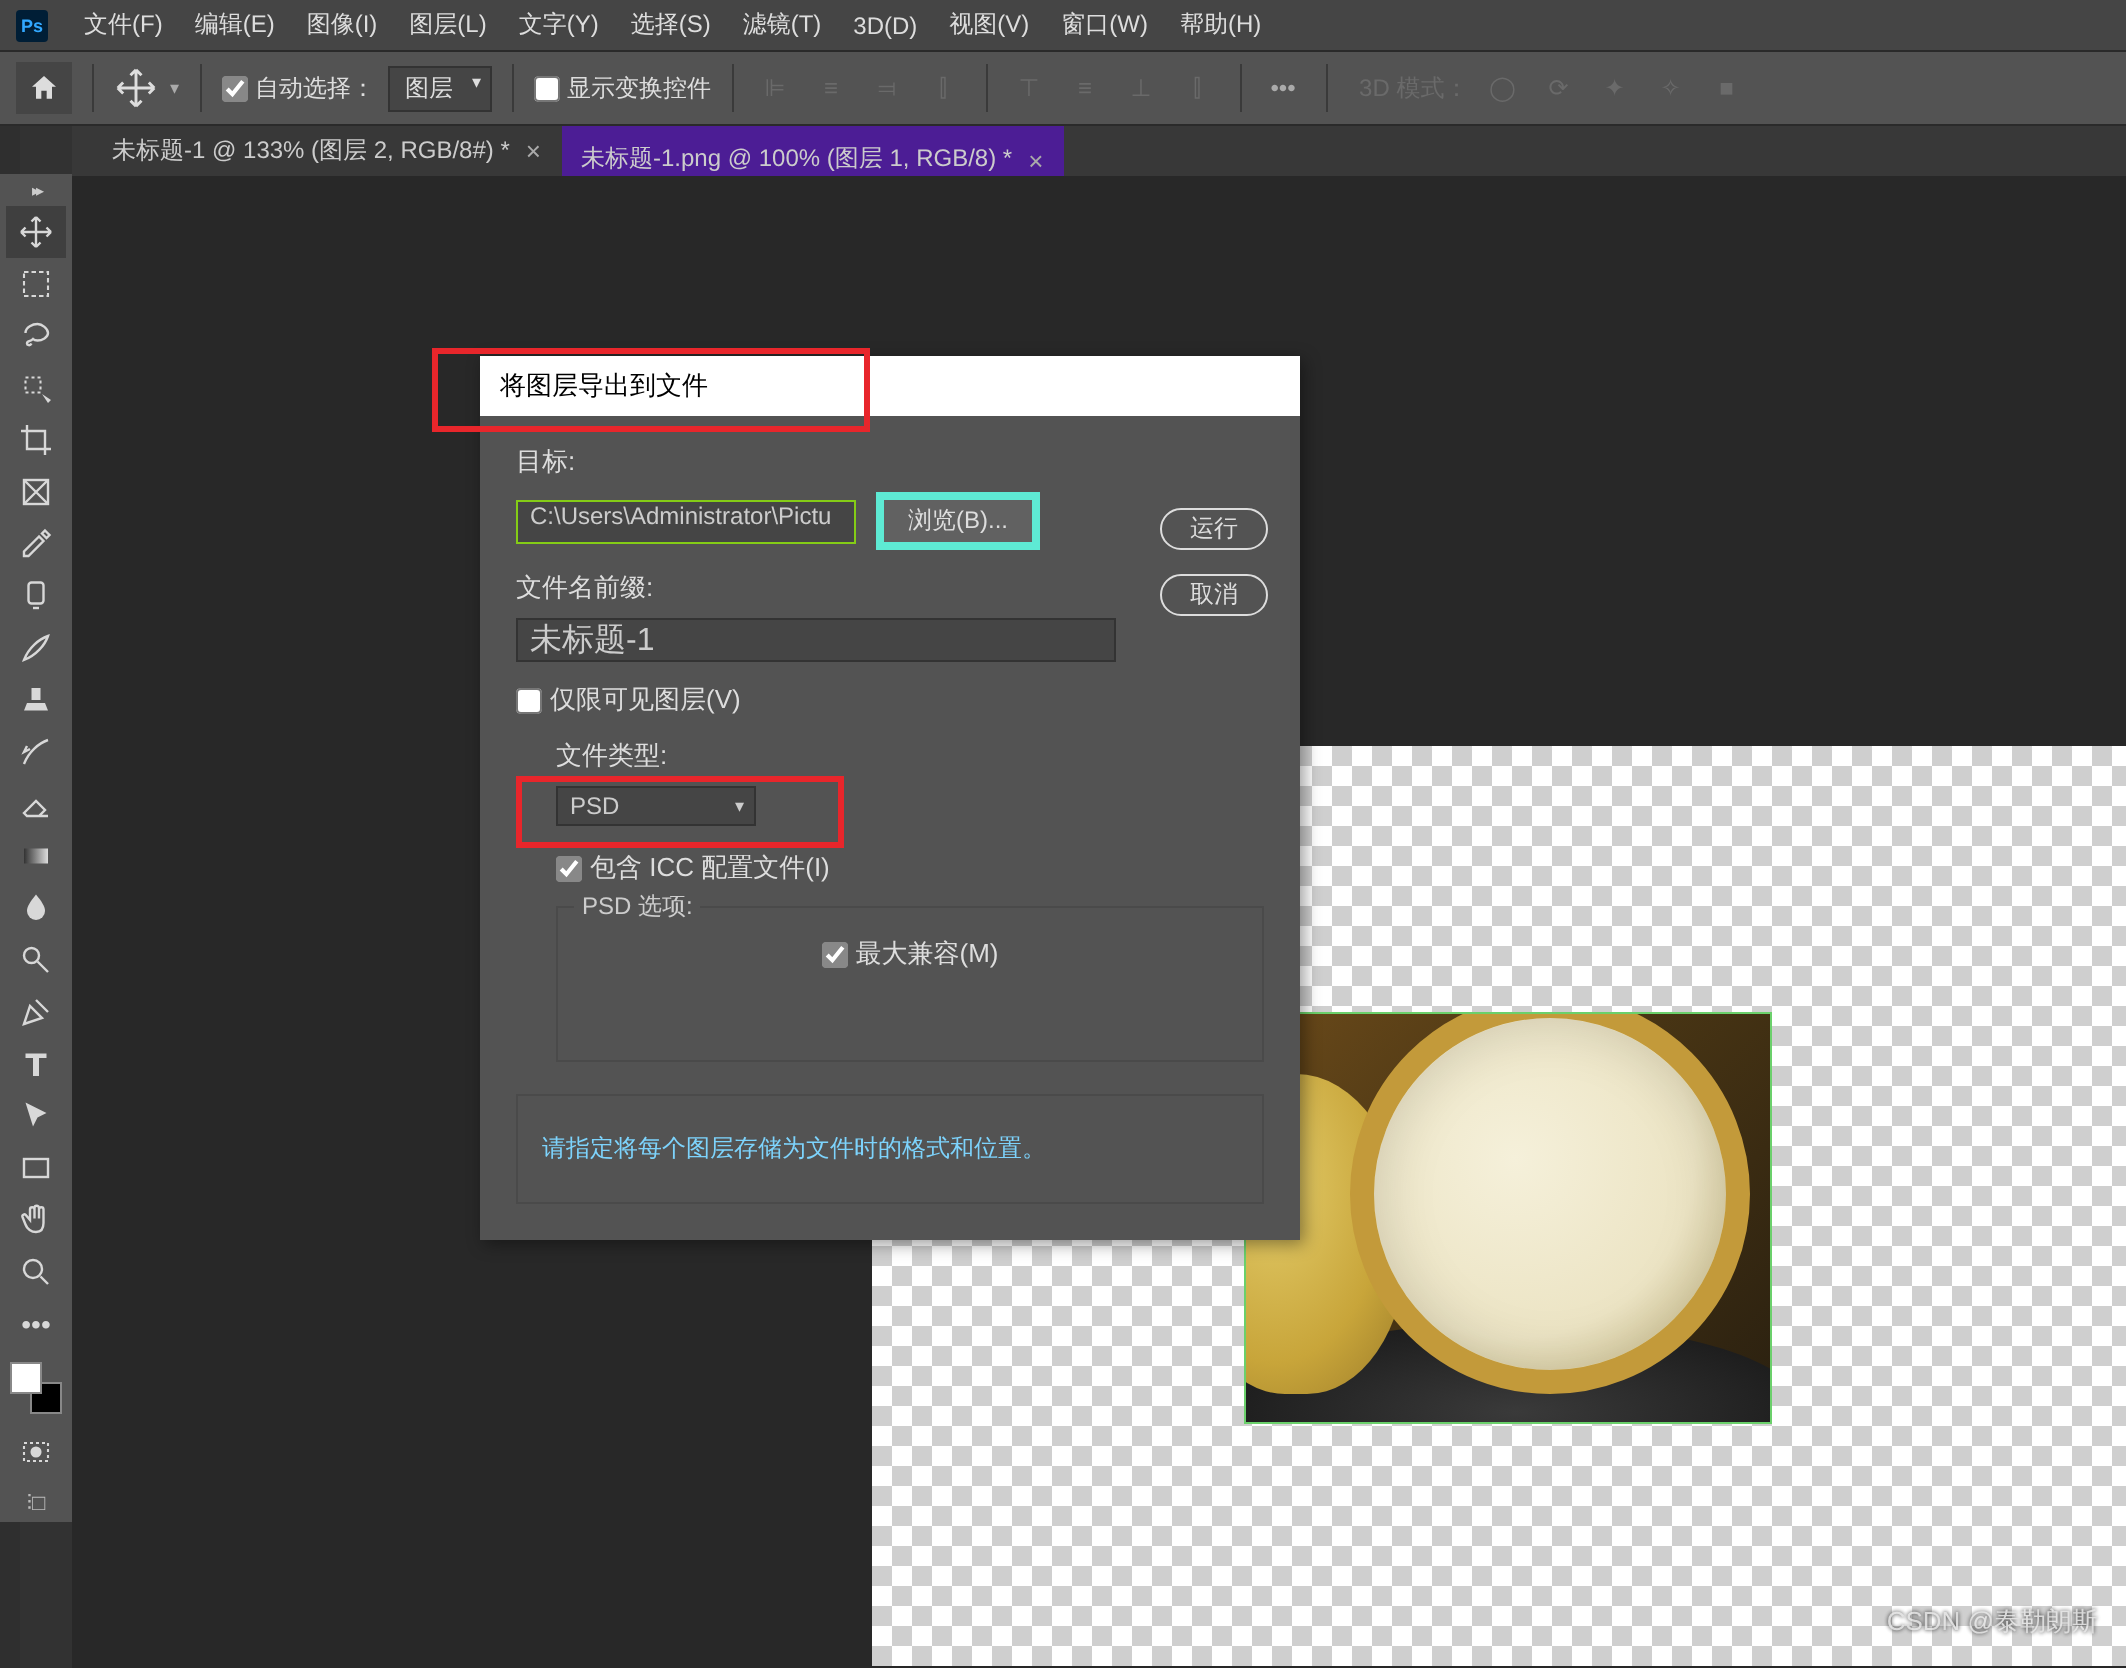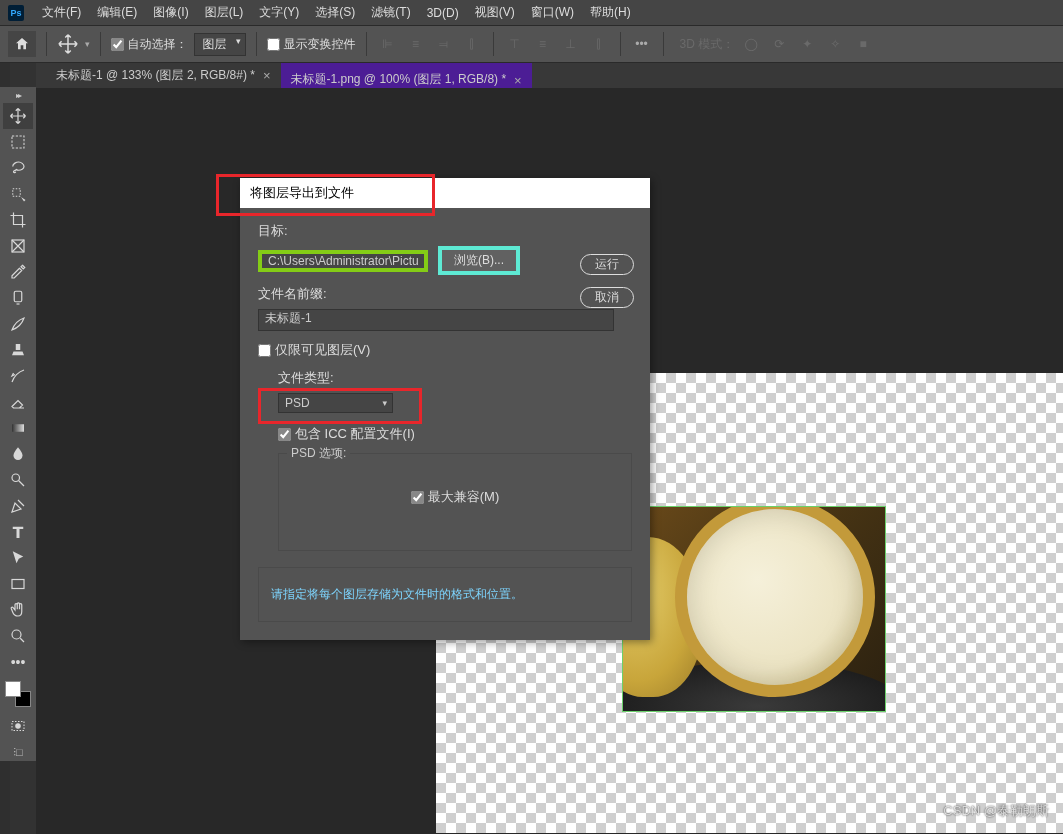--- a/index.html
+++ b/index.html
@@ -47,32 +47,32 @@
 .pear-whole { position:absolute; left:-30px; top:30px; width:110px; height:160px; background:radial-gradient(ellipse at 40% 35%,#e3cc6a 0%,#c8a53a 60%,#9a7a28 100%); border-radius:50% 50% 45% 45%; }
 .plate { position:absolute; left:-10px; bottom:-40px; width:290px; height:90px; border-radius:50%; background:radial-gradient(ellipse,#3a3a3a 0%,#1a1a1a 80%); }
 
 .dialog { position:absolute; left:240px; top:178px; width:410px; background:#535353; color:#ddd; font-size:13px; box-shadow:2px 2px 8px rgba(0,0,0,0.4); }
 .dlg-title { background:#fff; color:#000; padding:6px 10px; font-size:13px; }
 .red-box { position:absolute; border:3px solid #e8262b; pointer-events:none; }
 .rb1 { left:216px; top:174px; width:219px; height:42px; }
 .rb2 { left:258px; top:388px; width:164px; height:36px; }
 .dlg-body { padding:14px 18px 18px; position:relative; }
 .row { display:flex; align-items:center; gap:10px; margin-bottom:10px; }
-.path-input { width:170px; height:22px; background:#454545; border:4px solid #84cc16; color:#ccc; font-size:12px; padding:0 6px; overflow:hidden; white-space:nowrap; }
-.name-input { width:356px; height:22px; background:#454545; border:1px solid #333; color:#ccc; font-size:12px; padding:0 6px; }
+.path-input { width:170px; height:22px; background:#454545; border:1px solid #84cc16; color:#ccc; font-size:12px; padding:0 6px; overflow:hidden; white-space:nowrap; }
+.name-input { width:300px; height:22px; background:#454545; border:1px solid #333; color:#ccc; font-size:16px; padding:0 6px; }
 .btn-s { background:#616161; border:4px solid #5eead4; color:#ddd; padding:2px 12px; font-size:12px; }
 .pill { background:transparent; border:1px solid #ddd; color:#ddd; border-radius:12px; padding:1px 14px; font-size:12px; }
 .side-btns { position:absolute; right:16px; top:46px; display:flex; flex-direction:column; gap:12px; }
 .label { font-size:13px; color:#ddd; margin-bottom:6px; }
-.sel-dd { width:115px; height:20px; background:#454545; border:1px solid #333; color:#ccc; font-size:12px; padding:0 6px; position:relative; display:flex; align-items:center; }
+.sel-dd { width:100px; height:20px; background:#454545; border:1px solid #333; color:#ccc; font-size:12px; padding:0 6px; position:relative; display:flex; align-items:center; }
 .sel-dd::after { content:"▾"; position:absolute; right:5px; font-size:9px; }
 .indent { margin-left:20px; }
 .fieldset { border:1px solid #4a4a4a; padding:14px; margin-top:10px; position:relative; }
 .legend { position:absolute; top:-9px; left:8px; background:#535353; padding:0 4px; font-size:12px; color:#ccc; }
-.center-chk { display:flex; justify-content:center; gap:6px; align-items:flex-start; margin-top:20px; }
+.center-chk { display:flex; justify-content:center; gap:6px; align-items:flex-start; }
 .hint-box { border:1px solid #4a4a4a; padding:18px 12px; margin-top:16px; font-size:12px; color:#7dd3fc; }
 
 .watermark { position:absolute; right:14px; bottom:14px; color:#ddd; font-size:13px; opacity:0.85; text-shadow:0 0 2px #000;text-align:right; }
 </style>
 </head>
 <body>
 
 <div class="menubar">
   <div class="ps-logo">Ps</div>
   <div class="menu-item">文件(F)</div>

